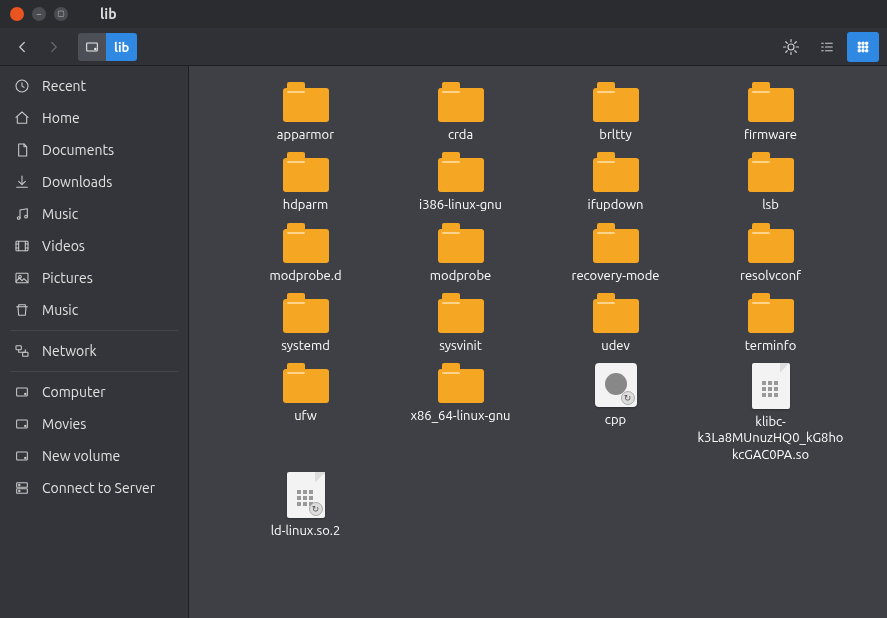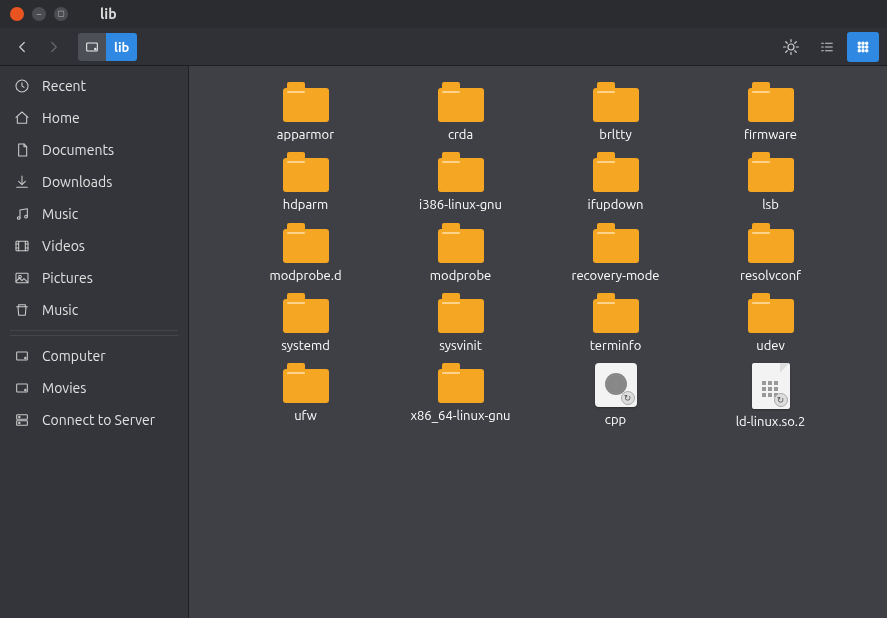--- a/index.html
+++ b/index.html
@@ -238,39 +238,60 @@
             <svg viewBox="0 0 24 24">
               <path d="M4 7h16"></path>
               <path d="M7 7V4h10v3"></path>
               <path d="M6 7l1 13h10l1-13"></path>
             </svg>
           </span>
           <span>Music</span>
         </div>
       </div>
     <div class="sb-sep"></div>
+    <div id="sb-group-2">
+        <div class="sb-item">
+          <span class="sb-icon">
+            <svg viewBox="0 0 24 24">
+              <rect x="3" y="4" width="8" height="6" rx="1"></rect>
+              <rect x="13" y="14" width="8" height="6" rx="1"></rect>
+              <path d="M7 10v4h10v-4"></path>
+            </svg>
+          </span>
+          <span>Network</span>
+        </div>
+      </div>
     <div class="sb-sep"></div>
     <div id="sb-group-3">
         <div class="sb-item">
           <span class="sb-icon">
             <svg viewBox="0 0 24 24">
               <rect x="4" y="6" width="16" height="12" rx="1"></rect>
               <circle cx="17" cy="15" r="1" fill="currentColor"></circle>
             </svg>
           </span>
           <span>Computer</span>
         </div>
         <div class="sb-item">
           <span class="sb-icon">
             <svg viewBox="0 0 24 24">
               <rect x="4" y="6" width="16" height="12" rx="1"></rect>
               <circle cx="17" cy="15" r="1" fill="currentColor"></circle>
             </svg>
           </span>
           <span>Movies</span>
+        </div>
+        <div class="sb-item">
+          <span class="sb-icon">
+            <svg viewBox="0 0 24 24">
+              <rect x="4" y="6" width="16" height="12" rx="1"></rect>
+              <circle cx="17" cy="15" r="1" fill="currentColor"></circle>
+            </svg>
+          </span>
+          <span>New volume</span>
         </div>
         <div class="sb-item">
           <span class="sb-icon">
             <svg viewBox="0 0 24 24">
               <rect x="4" y="4" width="16" height="7" rx="1"></rect>
               <rect x="4" y="13" width="16" height="7" rx="1"></rect>
               <circle cx="8" cy="7.5" r="1" fill="currentColor"></circle>
               <circle cx="8" cy="16.5" r="1" fill="currentColor"></circle>
             </svg>
           </span>
@@ -392,29 +413,29 @@
             <div class="line"></div>
           </div>
           <div class="fname">sysvinit</div>
         </div>
         <div class="file">
           <div class="folder-ic">
             <div class="tab"></div>
             <div class="body"></div>
             <div class="line"></div>
           </div>
+          <div class="fname">udev</div>
+        </div>
+        <div class="file">
+          <div class="folder-ic">
+            <div class="tab"></div>
+            <div class="body"></div>
+            <div class="line"></div>
+          </div>
           <div class="fname">terminfo</div>
-        </div>
-        <div class="file">
-          <div class="folder-ic">
-            <div class="tab"></div>
-            <div class="body"></div>
-            <div class="line"></div>
-          </div>
-          <div class="fname">udev</div>
         </div>
         <div class="file">
           <div class="folder-ic">
             <div class="tab"></div>
             <div class="body"></div>
             <div class="line"></div>
           </div>
           <div class="fname">ufw</div>
         </div>
         <div class="file">
@@ -438,19 +459,35 @@
               <span></span>
               <span></span>
               <span></span>
               <span></span>
               <span></span>
               <span></span>
               <span></span>
               <span></span>
               <span></span>
             </div>
+          </div>
+          <div class="fname">klibc-k3La8MUnuzHQ0_kG8hokcGAC0PA.so</div>
+        </div>
+        <div class="file">
+          <div class="bin-ic">
+            <div class="bin-grid">
+              <span></span>
+              <span></span>
+              <span></span>
+              <span></span>
+              <span></span>
+              <span></span>
+              <span></span>
+              <span></span>
+              <span></span>
+            </div>
             <div class="arrow" style="position:absolute;bottom:2px;right:2px;width:14px;height:14px;border-radius:50%;background:#ddd;border:1px solid #aaa;display:flex;align-items:center;justify-content:center;font-size:9px;color:#555;">↻</div>
           </div>
           <div class="fname">ld-linux.so.2</div>
         </div>
       </div>
   </div>
 </div>
 
 </body></html>

